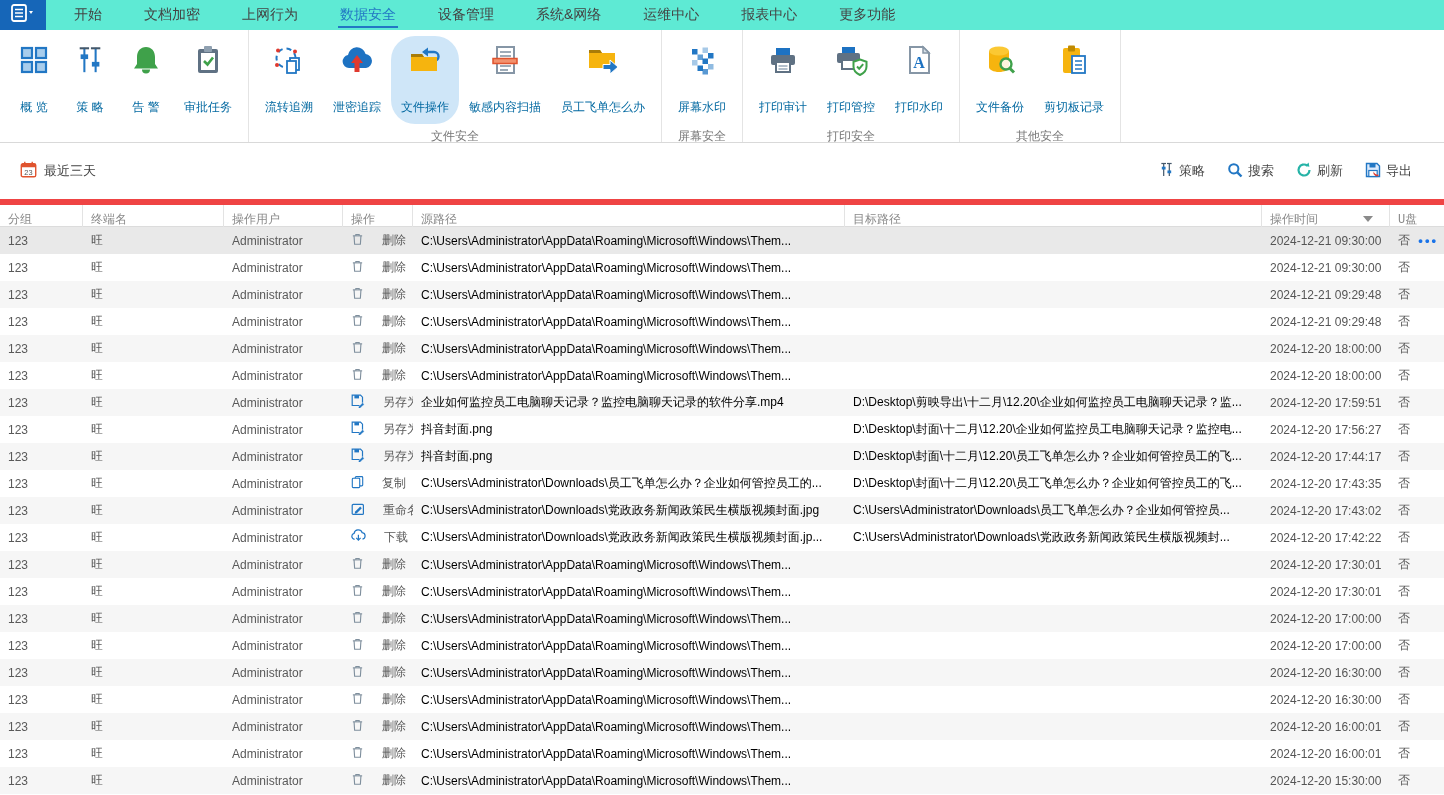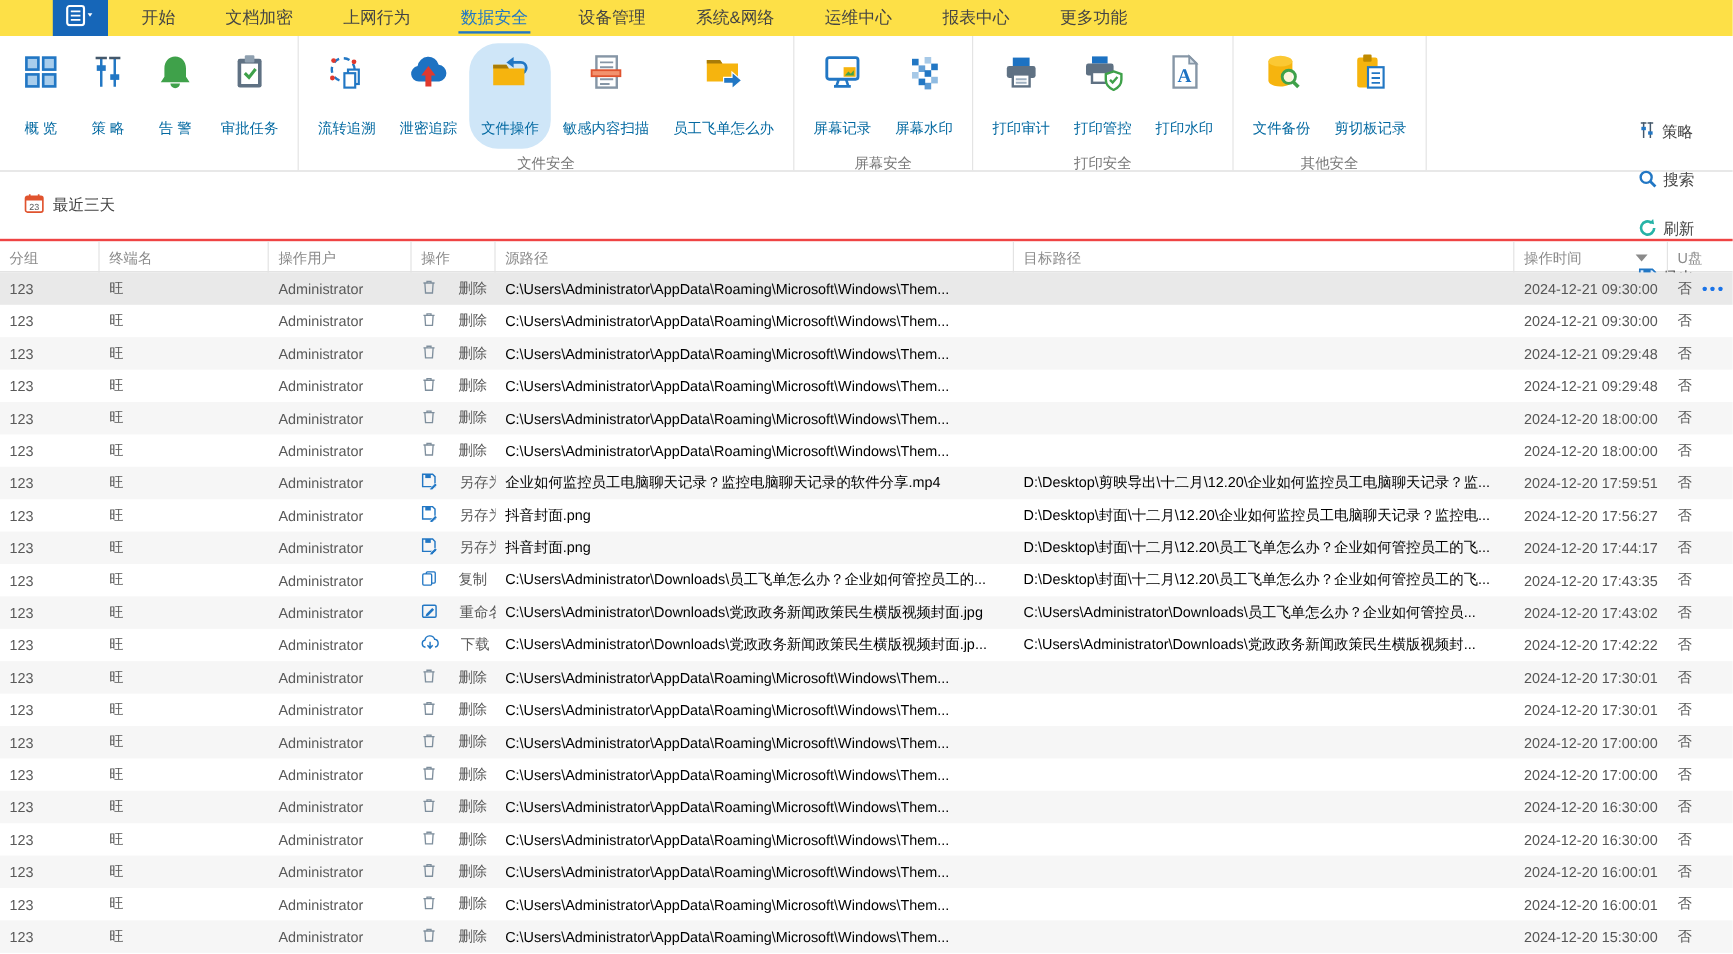--- a/index.html
+++ b/index.html
@@ -1,46 +1,46 @@
 <!DOCTYPE html>
 <html><head>
 <meta charset="utf-8">
 <style>
   * { margin:0; padding:0; box-sizing:border-box; }
   html,body { width:1444px; height:795px; background:#fff; overflow:hidden;
     font-family:"Liberation Sans","DejaVu Sans",sans-serif; }
 
   
-  .menubar { height:30px; display:flex; align-items:stretch; background:#fde047;padding-left:44px; }
+  .menubar { height:30px; display:flex; align-items:stretch; background:#5eead4; }
   .logo-btn { width:46px; background:#1666b8; display:flex; align-items:center; justify-content:center; cursor:pointer; }
   .menu-tabs { display:flex; align-items:stretch; margin-left:28px; gap:42px; }
   .menu-tab { display:flex; align-items:center; font-size:14px; color:#444; cursor:pointer; position:relative; }
   .menu-tab.active { color:#2277c4; }
   .menu-tab.active::after { content:""; position:absolute; left:-2px; right:-2px; bottom:2px; height:2px; background:#2277c4; }
 
   
   .ribbon { height:113px; display:flex; border-bottom:1px solid #d9d9d9; background:#fff; }
   .rgroup { display:flex; flex-direction:column; border-right:1px solid #e4e4e4; padding:0 6px; }
   .rgroup-items { flex:1; display:flex; align-items:flex-start; padding-top:6px; }
   .ritem { display:flex; flex-direction:column; align-items:center; padding:6px 10px 8px; min-width:56px; cursor:pointer; border-radius:2px; }
   .ritem.active { background:#cfe6f8;border-radius:24px; }
   .ritem .ricon { height:36px; display:flex; align-items:center; justify-content:center; }
   .ritem .rlabel { margin-top:21px; font-size:12px; color:#0369a1; white-space:nowrap; }
   .rgroup-label { text-align:center; font-size:12px; color:#777; padding:4px 0 8px; }
 
   
   .toolbar { height:56px; display:flex; align-items:center; justify-content:space-between; padding:0 32px 0 20px; }
   .date-filter { display:flex; align-items:center; gap:7px; font-size:13px; color:#444; cursor:pointer; }
-  .tb-actions { display:flex; align-items:flex-start; gap:22px;flex-direction:column; }
+  .tb-actions { display:flex; align-items:flex-start; gap:22px; }
   .tb-btn { display:flex; align-items:center; gap:5px; font-size:13px; color:#444; cursor:pointer; }
 
   
   .grid-table { width:1444px; font-size:12px; }
   .trow { display:grid; grid-template-columns:83px 141px 119px 70px 432px 417px 128px 54px; align-items:center; }
-  .thead { height:28px; color:#8a8a8a; border-top:2px solid #ef4444; border-bottom:1px solid #dcdcdc; }
+  .thead { height:28px; color:#8a8a8a; border-top:6px solid #ef4444; border-bottom:1px solid #dcdcdc;font-family:Liberation Mono, monospace; }
   .thead .tcell { height:28px; display:flex; align-items:center; border-right:1px solid #e3e3e3; }
   .thead .tcell:last-child { border-right:none; }
   .tcell { padding:0 0 0 8px; white-space:nowrap; overflow:hidden; }
   .tbody .trow { height:27px; position:relative; cursor:default; color:#595959; }
   .tbody .trow.striped { background:#f6f6f6; }
   .tbody .trow.selected { background:#e9e9e9; }
   .cell-op { display:flex; align-items:center; gap:18px; }
   .cell-path { color:#000000; }
   .cell-time { color:#555; }
   .sort-caret { width:0; height:0; border-left:5px solid transparent; border-right:5px solid transparent; border-top:6px solid #8a8a8a; margin-left:auto; margin-right:16px; }
@@ -193,31 +193,20 @@
         <span class="rlabel">员工飞单怎么办</span>
       </div>
     </div>
     <div class="rgroup-label">文件安全</div>
   </div>
 
   <div class="rgroup">
     <div class="rgroup-items">
       <div class="ritem">
         <span class="ricon">
-            <svg width="34" height="32" viewBox="0 0 34 32">
-              <rect x="4" y="4" width="26" height="18" rx="2" fill="none" stroke="#2277c4" stroke-width="2.4"></rect>
-              <path d="M14 22l-2 6M20 22l2 6M10 28h14" fill="none" stroke="#2277c4" stroke-width="2.2"></path>
-              <rect x="18" y="12" width="10" height="8" fill="#f6b40e"></rect>
-              <path d="M19 19l3-3.5 2 2 2.5-3v4.5z" fill="#3fa14a"></path>
-            </svg>
-          </span>
-        <span class="rlabel">屏幕记录</span>
-      </div>
-      <div class="ritem">
-        <span class="ricon">
             <svg width="32" height="32" viewBox="0 0 32 32">
               <g fill="#2277c4">
                 <rect x="6" y="5" width="5.5" height="5.5"></rect>
                 <rect x="16.5" y="3.5" width="5.5" height="5.5" opacity=".4"></rect>
                 <rect x="11.5" y="10.5" width="5.5" height="5.5" opacity=".7"></rect>
                 <rect x="22" y="9" width="5.5" height="5.5"></rect>
                 <rect x="6" y="16" width="5.5" height="5.5" opacity=".4"></rect>
                 <rect x="16.5" y="14.5" width="5.5" height="5.5"></rect>
                 <rect x="11.5" y="21.5" width="5.5" height="5.5"></rect>
                 <rect x="22" y="20" width="5.5" height="5.5" opacity=".5"></rect>

